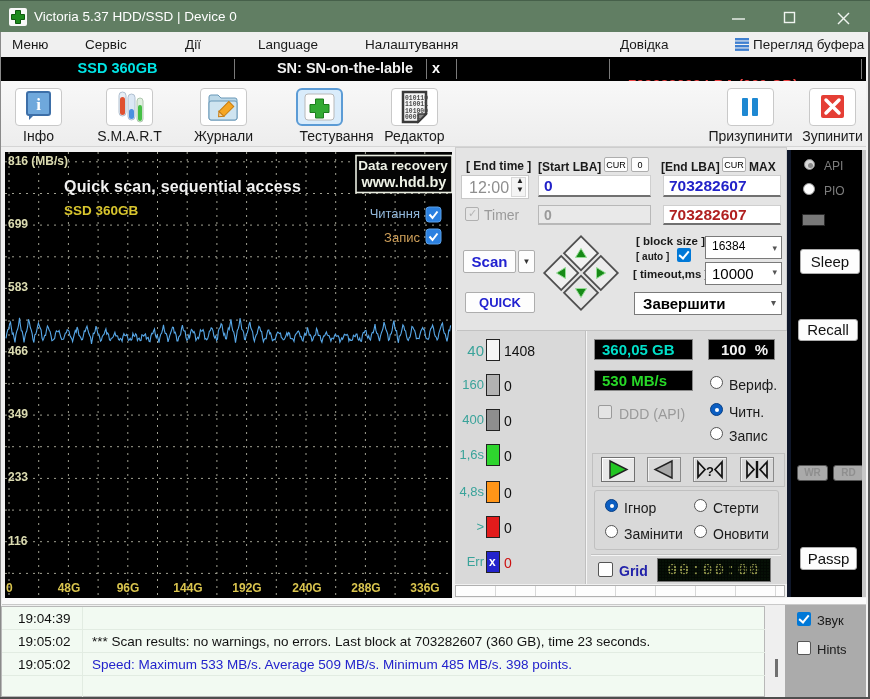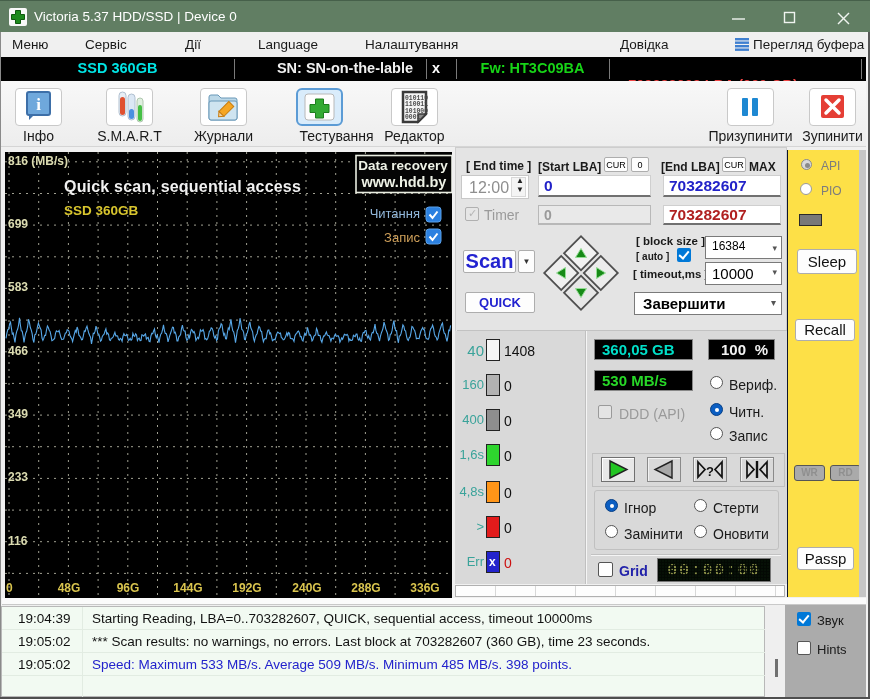--- a/index.html
+++ b/index.html
@@ -83,21 +83,20 @@
 
 <div id="infobar" class="abs">
   <div class="vsep" style="left:233px;"></div>
     <div class="vsep" style="left:455px;"></div>
     <div class="vsep" style="left:608px;"></div>
     <div class="vsep" style="left:860px;"></div>
     <div class="vsep" style="left:425px;"></div>
   <div class="seg" style="left:0;width:233px;color:#00e5e5;">SSD 360GB</div>
   <div class="seg" style="left:233px;width:222px;color:#f0f0f0;">SN: SN-on-the-lable</div>
   <div class="seg" style="left:425px;width:20px;color:#fff;">x</div>
-  <div class="seg" style="left:455px;width:153px;color:#17d417;">Fw: HT3C09BA</div>
   <div class="seg" style="left:608px;width:208px;color:#ef4444;margin-top:17px;">703282608 LBA (360 GB)</div>
 </div>
 
 <div id="toolbar" class="abs">
 
   <div class="tbtn" style="left:14px;">
     <svg width="45" height="36" viewBox="0 0 45 36">
         <g>
       <rect x="11" y="3" width="23" height="23" rx="2" fill="#6fa8dc" stroke="#3d6fa8" stroke-width="2"></rect>
       <path d="M13 25 L13 31 L19 25 Z" fill="#3d6fa8"></path>
@@ -256,21 +255,21 @@
   <div class="btn" style="left:267px;top:10px;width:24px;height:15px;font-size:9px;line-height:14px;border-radius:2px;">CUR</div>
   <div class="lbl" style="font-weight:bold;font-size:12px;left:294px;top:13px;">MAX</div>
   <div class="inp" style="left:83px;top:28px;width:113px;height:22px;color:#2222c8;line-height:20px;">0</div>
   <div class="inp" style="left:208px;top:28px;width:118px;height:22px;color:#2222c8;line-height:20px;">703282607</div>
   <div class="cbe" style="left:10px;top:60px;background:#e6e6e6;border-color:#b0b0b0;">
       <span style="position:absolute;left:2px;top:-1px;color:#b5b5b5;font-size:11px;">✓</span>
     </div>
   <div class="lbl" style="left:29px;top:60px;color:#9a9a9a;font-size:14px;">Timer</div>
   <div class="inp" style="left:83px;top:58px;width:113px;height:20px;background:#e9e9e9;border-color:#b8b8b8;color:#9a9a9a;font-size:14px;line-height:18px;">0</div>
   <div class="inp" style="left:208px;top:58px;width:118px;height:20px;color:#b02020;line-height:18px;">703282607</div>
-  <div class="btn" style="left:8px;top:103px;width:53px;height:23px;color:#2222d0;font-weight:bold;font-size:20px;line-height:21px;border-radius:2px;">Scan</div>
+  <div class="btn" style="left:8px;top:103px;width:53px;height:23px;color:#2222d0;font-weight:bold;font-size:15px;line-height:21px;border-radius:2px;">Scan</div>
   <div class="btn" style="left:63px;top:103px;width:17px;height:23px;font-size:8px;line-height:22px;border-radius:2px;color:#333;">▼</div>
   <div class="btn" style="left:10px;top:145px;width:70px;height:21px;color:#2222d0;font-weight:bold;font-size:13px;line-height:19px;border-radius:2px;">QUICK</div>
 
   <svg class="abs" style="left:87px;top:87px;" width="78" height="78" viewBox="0 0 78 78">
     <g transform="translate(39,39)">
       <g transform="rotate(45)">
         <rect x="-26" y="-26" width="24" height="24" fill="#f2f2f2" stroke="#4f4f4f" stroke-width="1.8"></rect>
         <rect x="2" y="-26" width="24" height="24" fill="#ececec" stroke="#4f4f4f" stroke-width="1.8"></rect>
         <rect x="-26" y="2" width="24" height="24" fill="#efefef" stroke="#4f4f4f" stroke-width="1.8"></rect>
         <rect x="2" y="2" width="24" height="24" fill="#e7e7e7" stroke="#4f4f4f" stroke-width="1.8"></rect>
@@ -385,42 +384,41 @@
 
   <div class="abs" style="left:136px;top:407px;width:190px;height:2px;border-top:1px solid #c2c2c2;border-bottom:1px solid #f5f5f5;"></div>
   <div class="cbe" style="left:143px;top:415px;width:15px;height:15px;"></div>
   <div class="lbl" style="left:164px;top:416px;color:#2222aa;font-weight:bold;font-size:14px;">Grid</div>
   <div class="lcd" style="left:202px;top:411px;width:114px;height:24px;border:1px solid #777;background:#061006;color:#8a8f48;font-family:'Liberation Mono',monospace;font-size:17px;line-height:23px;letter-spacing:1.5px;">00:00:00<div class="abs" style="left:0;top:0;width:112px;height:22px;background:repeating-linear-gradient(0deg,rgba(3,8,3,.85) 0 1px,transparent 1px 3px),repeating-linear-gradient(90deg,rgba(3,8,3,.85) 0 1px,transparent 1px 3px);"></div></div>
 </div>
 <div class="abs" style="left:2px;top:598px;width:864px;height:6px;background:#fbfbfb;"></div>
 <div class="abs" style="left:2px;top:603.5px;width:864px;height:1.5px;background:#c9c9c9;"></div>
 <div id="progressbar" class="abs" style="left:455px;top:585px;width:330px;height:12px;background:repeating-linear-gradient(90deg,#fdfdfd 0 39px,#d8d8d8 39px 40px);border:1px solid #b0b0b0;"></div>
 
-<div id="rightpanel" class="abs" style="left:787px;top:150px;width:79px;height:447px;background:#fde047;border-left:1px solid #0f172a;">
+<div id="rightpanel" class="abs" style="left:787px;top:150px;width:79px;height:447px;background:#000000;border-left:4px solid #0f172a;">
   <div class="radio" style="left:13px;top:9px;width:11px;height:11px;border-color:#8a8a8a;background:#d8d8d8;"></div>
   <div class="abs" style="left:17px;top:13px;width:5px;height:5px;border-radius:50%;background:#8a8a8a;"></div>
   <div class="lbl" style="left:33px;top:9px;color:#7d7d7d;font-size:12px;">API</div>
   <div class="radio" style="left:12px;top:33px;width:12px;height:12px;border-color:#9a9a9a;"></div>
   <div class="lbl" style="left:33px;top:34px;color:#7d7d7d;font-size:12px;">PIO</div>
   <div class="abs" style="left:11px;top:64px;width:23px;height:12px;background:#787878;border:1px solid #2a2a2a;"></div>
   <div class="btn" style="left:9px;top:99px;width:60px;height:25px;border-radius:3px;font-size:15px;line-height:23px;color:#111;">Sleep</div>
   <div class="btn" style="left:7px;top:169px;width:60px;height:22px;border-radius:3px;font-size:15px;line-height:20px;color:#111;">Recall</div>
   <div class="btn" style="left:6px;top:315px;width:31px;height:16px;background:#aaa;border:1px solid #555;border-radius:3px;font-size:10px;font-weight:bold;line-height:14px;color:#8f8f8f;">WR</div>
   <div class="btn" style="left:42px;top:315px;width:31px;height:16px;background:#aaa;border:1px solid #555;border-radius:3px;font-size:10px;font-weight:bold;line-height:14px;color:#8f8f8f;">RD</div>
   <div class="btn" style="left:9px;top:397px;width:57px;height:23px;border-radius:3px;font-size:15px;line-height:21px;color:#111;">Passp</div>
   <div class="abs" style="left:71px;top:0;width:8px;height:447px;background:#c6c6c6;"></div>
 </div>
 
 <div id="log" class="abs">
   <div class="abs" style="left:80px;top:0;width:1px;height:92px;background:#e2ece2;"></div>
   <div class="abs" style="left:0;top:22px;width:764px;height:1px;background:#e2ece2;"></div>
   <div class="abs" style="left:0;top:45px;width:764px;height:1px;background:#e2ece2;"></div>
   <div class="abs" style="left:0;top:68px;width:764px;height:1px;background:#e2ece2;"></div>
   <div class="abs" style="left:16px;top:4px;color:#111;">19:04:39</div>
-  <div class="abs" style="left:90px;top:4px;color:#111;">Starting Reading, LBA=0..703282607, QUICK, sequential access, timeout 10000ms</div>
   <div class="abs" style="left:16px;top:27px;color:#111;">19:05:02</div>
   <div class="abs" style="left:90px;top:27px;color:#111;">*** Scan results: no warnings, no errors. Last block at 703282607 (360 GB), time 23 seconds.</div>
   <div class="abs" style="left:16px;top:50px;color:#111;">19:05:02</div>
   <div class="abs" style="left:90px;top:50px;color:#2222cc;">Speed: Maximum 533 MB/s. Average 509 MB/s. Minimum 485 MB/s. 398 points.</div>
 </div>
 <div class="abs" style="left:765px;top:605px;width:20px;height:92px;background:#efefef;">
   <div class="abs" style="left:10px;top:54px;width:3px;height:18px;background:#707070;"></div>
 </div>
 <div id="logside" class="abs">
   <div class="cb" style="left:12px;top:7px;"></div>

